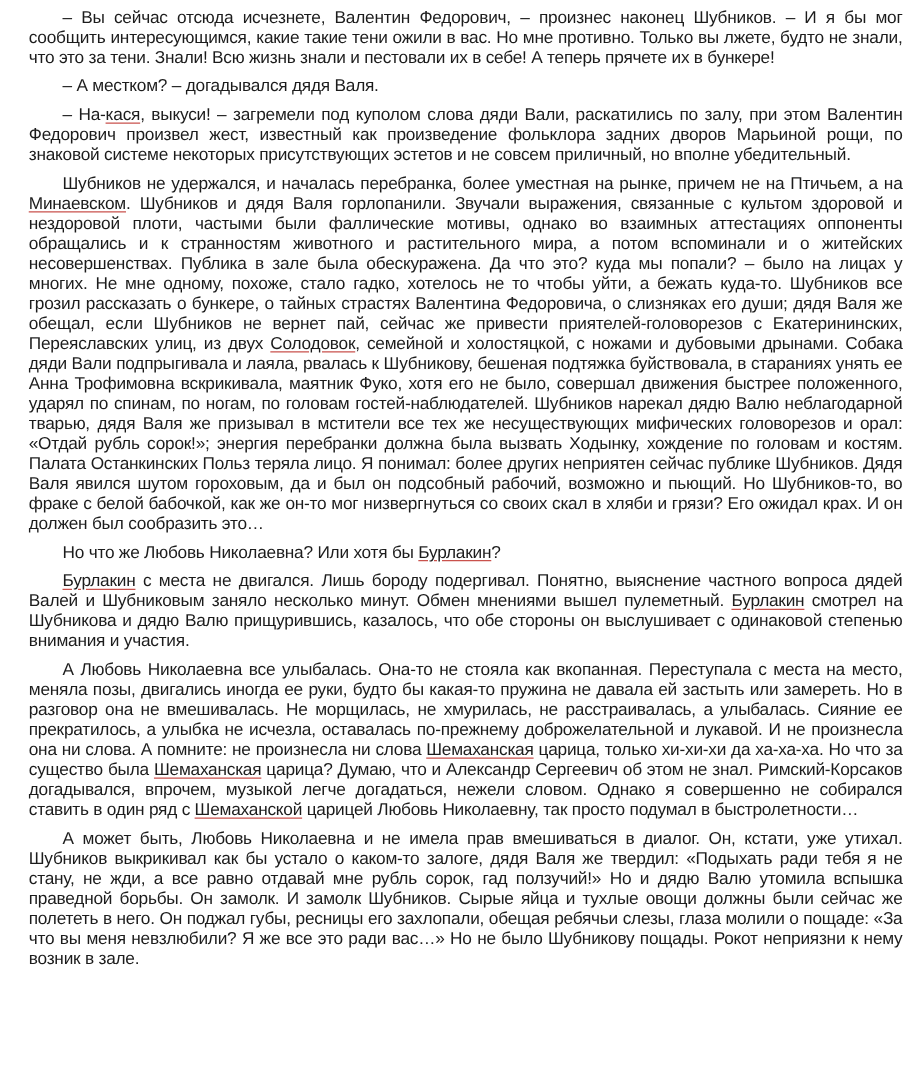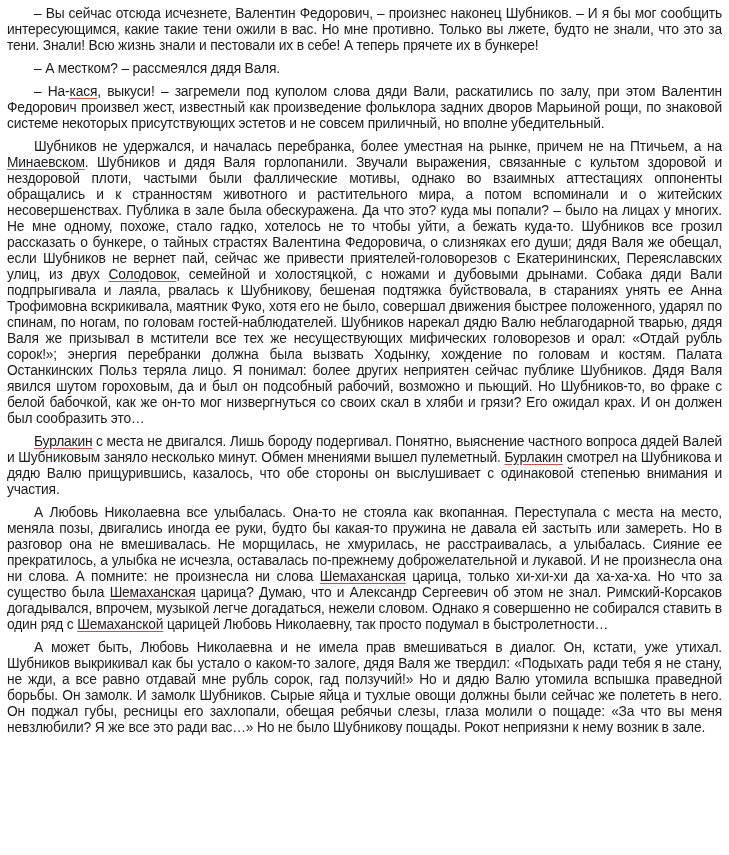--- a/index.html
+++ b/index.html
@@ -15,36 +15,37 @@
     color: #1c1c1c;
   }
   .doc {
     padding: 6px 7px 0 7px;
     font-size: 13.8px;
     line-height: 16px;
     letter-spacing: -0.18px;
     text-align: justify;
   }
   .doc p {
-    margin: 0 0 7px 0;
+    margin: 0 0 7px 16px;
     text-indent: 27px;
   }
   .misspelled {
     text-decoration-line: underline;
     text-decoration-style: wavy;
     text-decoration-color: #c9524d;
     text-decoration-thickness: 1px;
     text-underline-offset: 2px;
     text-decoration: underline;
   }
 </style>
 </head>
 <body>
 
 <div class="doc" id="document-text" style="color: rgb(28, 28, 28);">
     <p><span>– Вы сейчас отсюда исчезнете, Валентин Федорович, – произнес наконец Шубников. – И я бы мог сообщить интересующимся, какие такие тени ожили в вас. Но мне противно. Только вы лжете, будто не знали, что это за тени. Знали! Всю жизнь знали и пестовали их в себе! А теперь прячете их в бункере!</span></p>
-    <p><span>– А местком? – рассмеялся дядя Валя.</span></p>
+    <p><span>– А местком? – догадывался дядя Валя.</span></p>
     <p><span>– На-</span><span class="misspelled" style="text-decoration-color: rgb(201, 82, 77);">кася</span><span>, выкуси! – загремели под куполом слова дяди Вали, раскатились по залу, при этом Валентин Федорович произвел жест, известный как произведение фольклора задних дворов Марьиной рощи, по знаковой системе некоторых присутствующих эстетов и не совсем приличный, но вполне убедительный.</span></p>
     <p><span>Шубников не удержался, и началась перебранка, более уместная на рынке, причем не на Птичьем, а на </span><span class="misspelled" style="text-decoration-color: rgb(201, 82, 77);">Минаевском</span><span>. Шубников и дядя Валя горлопанили. Звучали выражения, связанные с культом здоровой и нездоровой плоти, частыми были фаллические мотивы, однако во взаимных аттестациях оппоненты обращались и к странностям животного и растительного мира, а потом вспоминали и о житейских несовершенствах. Публика в зале была обескуражена. Да что это? куда мы попали? – было на лицах у многих. Не мне одному, похоже, стало гадко, хотелось не то чтобы уйти, а бежать куда-то. Шубников все грозил рассказать о бункере, о тайных страстях Валентина Федоровича, о слизняках его души; дядя Валя же обещал, если Шубников не вернет пай, сейчас же привести приятелей-головорезов с Екатерининских, Переяславских улиц, из двух </span><span class="misspelled" style="text-decoration-color: rgb(201, 82, 77);">Солодовок</span><span>, семейной и холостяцкой, с ножами и дубовыми дрынами. Собака дяди Вали подпрыгивала и лаяла, рвалась к Шубникову, бешеная подтяжка буйствовала, в стараниях унять ее Анна Трофимовна вскрикивала, маятник Фуко, хотя его не было, совершал движения быстрее положенного, ударял по спинам, по ногам, по головам гостей-наблюдателей. Шубников нарекал дядю Валю неблагодарной тварью, дядя Валя же призывал в мстители все тех же несуществующих мифических головорезов и орал: «Отдай рубль сорок!»; энергия перебранки должна была вызвать Ходынку, хождение по головам и костям. Палата Останкинских Польз теряла лицо. Я понимал: более других неприятен сейчас публике Шубников. Дядя Валя явился шутом гороховым, да и был он подсобный рабочий, возможно и пьющий. Но Шубников-то, во фраке с белой бабочкой, как же он-то мог низвергнуться со своих скал в хляби и грязи? Его ожидал крах. И он должен был сообразить это…</span></p>
+    <p><span>Но что же Любовь Николаевна? Или хотя бы </span><span class="misspelled" style="text-decoration-color: rgb(201, 82, 77);">Бурлакин</span><span>?</span></p>
     <p><span class="misspelled" style="text-decoration-color: rgb(201, 82, 77);">Бурлакин</span><span> с места не двигался. Лишь бороду подергивал. Понятно, выяснение частного вопроса дядей Валей и Шубниковым заняло несколько минут. Обмен мнениями вышел пулеметный. </span><span class="misspelled" style="text-decoration-color: rgb(201, 82, 77);">Бурлакин</span><span> смотрел на Шубникова и дядю Валю прищурившись, казалось, что обе стороны он выслушивает с одинаковой степенью внимания и участия.</span></p>
     <p><span>А Любовь Николаевна все улыбалась. Она-то не стояла как вкопанная. Переступала с места на место, меняла позы, двигались иногда ее руки, будто бы какая-то пружина не давала ей застыть или замереть. Но в разговор она не вмешивалась. Не морщилась, не хмурилась, не расстраивалась, а улыбалась. Сияние ее прекратилось, а улыбка не исчезла, оставалась по-прежнему доброжелательной и лукавой. И не произнесла она ни слова. А помните: не произнесла ни слова </span><span class="misspelled" style="text-decoration-color: rgb(201, 82, 77);">Шемаханская</span><span> царица, только хи-хи-хи да ха-ха-ха. Но что за существо была </span><span class="misspelled" style="text-decoration-color: rgb(201, 82, 77);">Шемаханская</span><span> царица? Думаю, что и Александр Сергеевич об этом не знал. Римский-Корсаков догадывался, впрочем, музыкой легче догадаться, нежели словом. Однако я совершенно не собирался ставить в один ряд с </span><span class="misspelled" style="text-decoration-color: rgb(201, 82, 77);">Шемаханской</span><span> царицей Любовь Николаевну, так просто подумал в быстролетности…</span></p>
     <p><span>А может быть, Любовь Николаевна и не имела прав вмешиваться в диалог. Он, кстати, уже утихал. Шубников выкрикивал как бы устало о каком-то залоге, дядя Валя же твердил: «Подыхать ради тебя я не стану, не жди, а все равно отдавай мне рубль сорок, гад ползучий!» Но и дядю Валю утомила вспышка праведной борьбы. Он замолк. И замолк Шубников. Сырые яйца и тухлые овощи должны были сейчас же полететь в него. Он поджал губы, ресницы его захлопали, обещая ребячьи слезы, глаза молили о пощаде: «За что вы меня невзлюбили? Я же все это ради вас…» Но не было Шубникову пощады. Рокот неприязни к нему возник в зале.</span></p>
   </div>
 
 </body></html>

